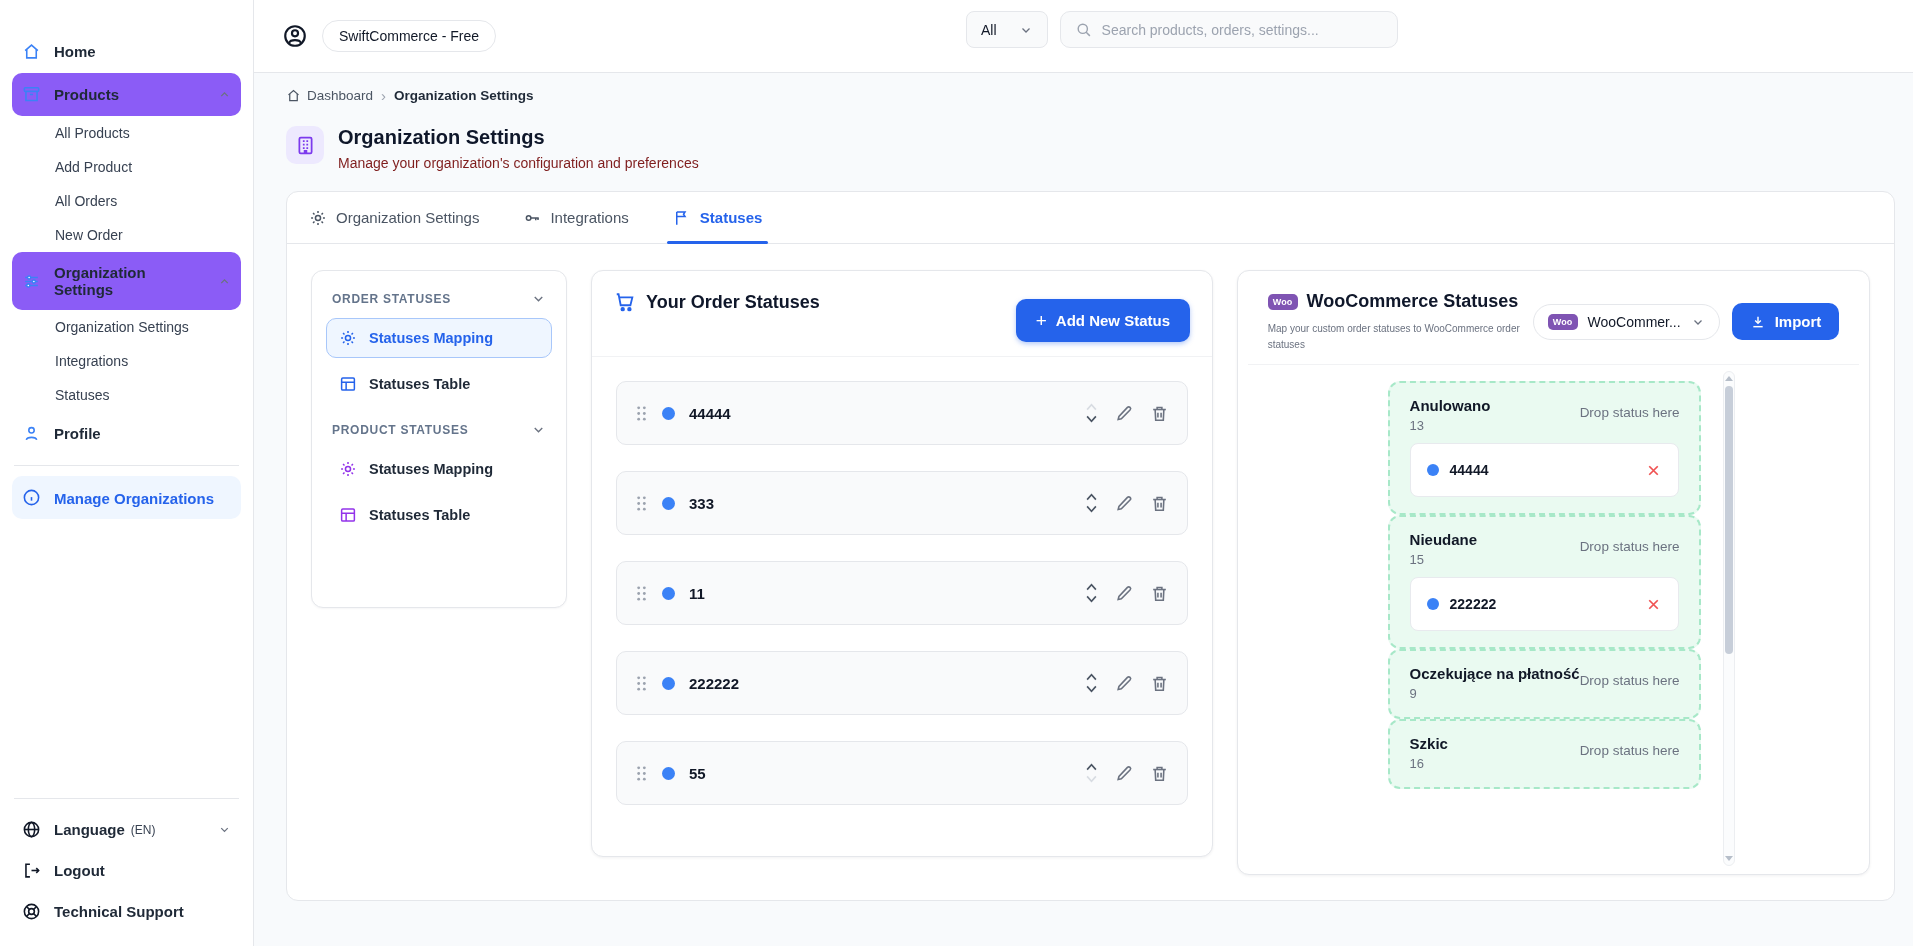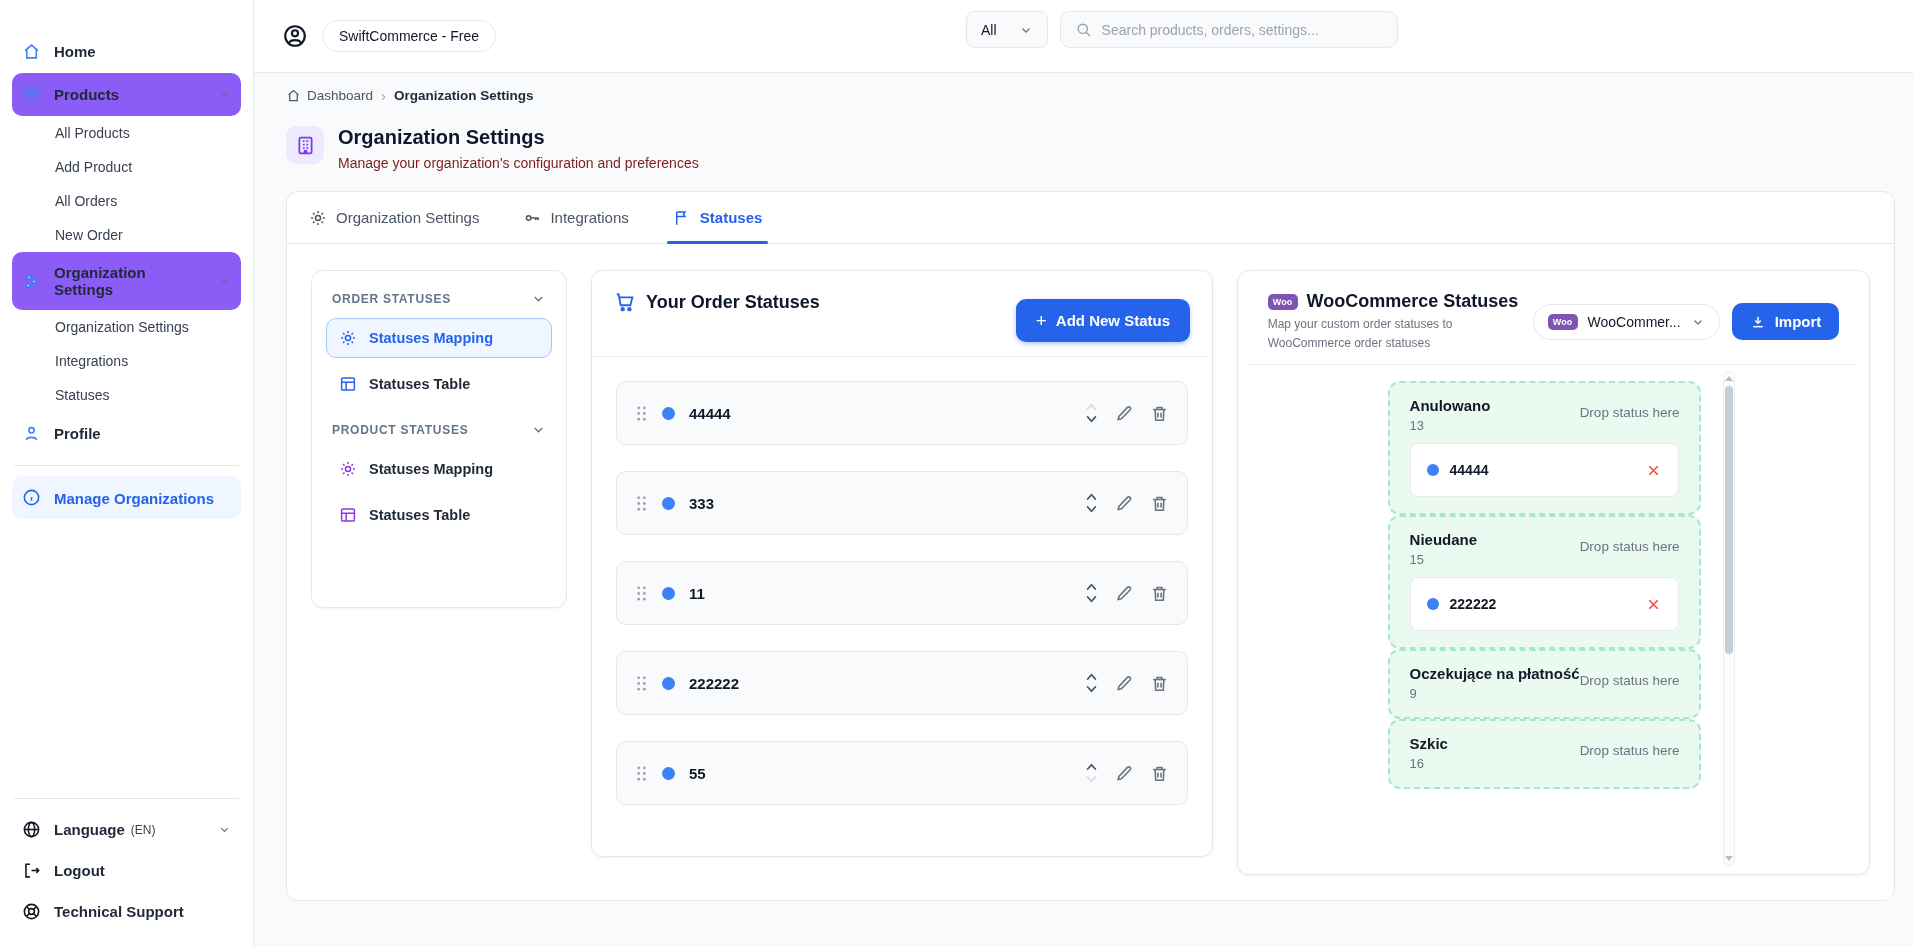--- a/index.html
+++ b/index.html
@@ -123,21 +123,21 @@
 
   
   .woo-card { flex:1; background:#fff; border:1px solid #e5e7eb; border-radius:12px; height:605px;
     box-shadow:0 1px 3px rgba(16,24,40,.06); display:flex; flex-direction:column;align-items:center; }
   .woo-head { display:flex; align-items:center; justify-content:space-between;
     padding:20px 20px 12px; border-bottom:1px solid #f1f2f4; }
   .wh-left .titlerow { display:flex; align-items:center; gap:9px; }
   .woo-badge { background:#7f54b3; color:#fff; font-size:9px; font-weight:700; border-radius:5px;
     padding:3px 5px; letter-spacing:.02em; }
   .wh-title { font-size:18px; font-weight:700; color:#0f172a; }
-  .wh-sub { font-size:12px; color:#6b7280; margin-top:3px; max-width:265px; line-height:1.55; }
+  .wh-sub { font-size:10px; color:#6b7280; margin-top:9px; max-width:265px; line-height:1.55; }
   .wh-controls { display:flex; align-items:center; gap:12px; }
   .woo-dropdown { display:flex; align-items:center; gap:10px; border:1px solid #e5e7eb;
     border-radius:999px; padding:9px 14px; font-size:14px; font-weight:500; color:#111827;
     cursor:pointer; background:#fff; }
   .woo-dropdown .chev { color:#6b7280; display:flex; }
   .btn-import { display:flex; align-items:center; gap:9px; background:#2563eb; color:#fff;
     border:none; border-radius:10px; padding:10px 18px; font-size:15px; font-weight:600;
     cursor:pointer; font-family:"Liberation Sans", sans-serif; }
   .woo-body { flex:1; position:relative; padding:16px 42px 16px 24px; overflow:hidden; }
   .woo-cardlist { display:flex; flex-direction:column; }

